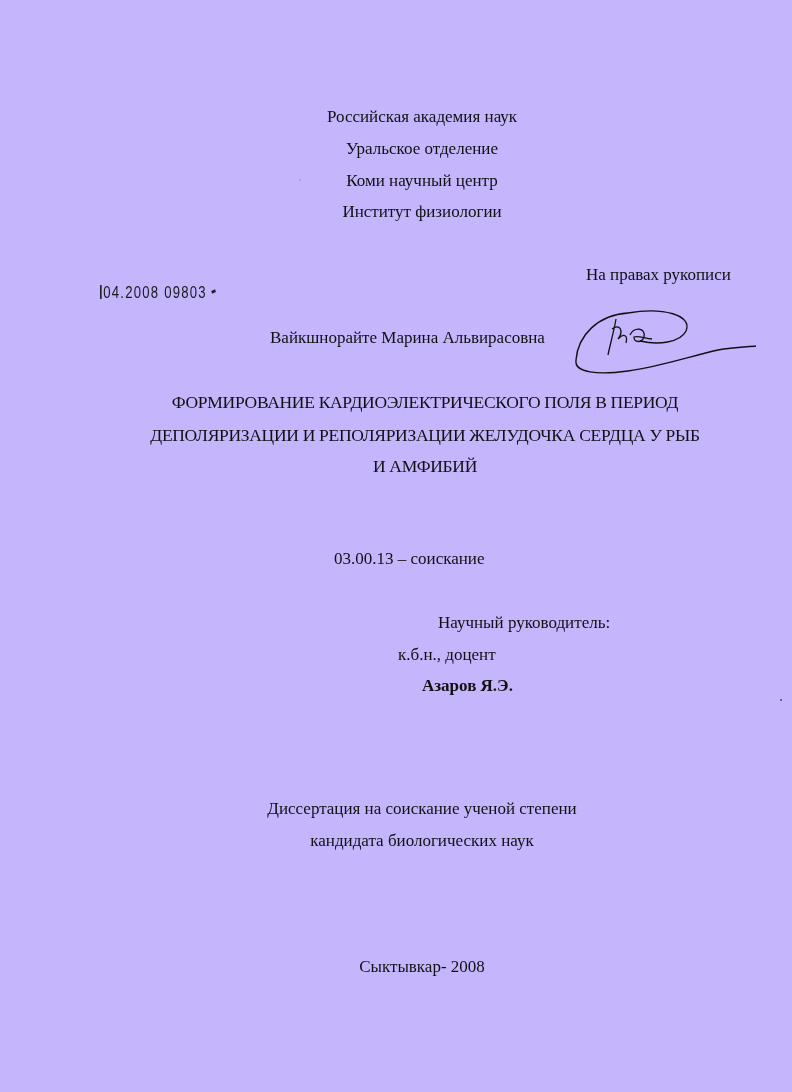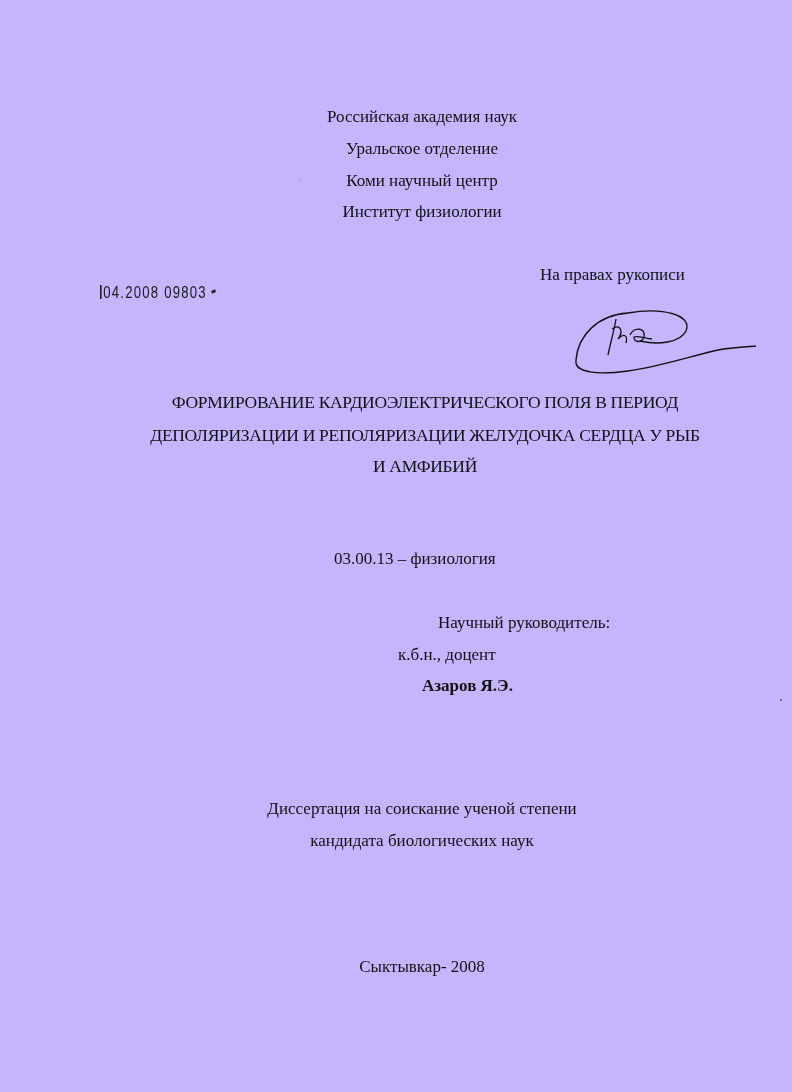--- a/index.html
+++ b/index.html
@@ -73,39 +73,40 @@
 </head>
 <body>
 
 <div class="page">
 
   <div class="line center" style="top:107px;">Российская академия наук</div>
   <div class="line center" style="top:139px;">Уральское отделение</div>
   <div class="line center" style="top:171px;">Коми научный центр</div>
   <div class="line center" style="top:202px;">Институт физиологии</div>
 
-  <div class="line" style="top:265px; left:540px;">На правах рукописи</div>
+  <div class="line" style="top:265px; left:586px;">На правах рукописи</div>
 
   <div class="stamp">
     <span style="display:inline-block;width:2px;height:14px;background:#222;margin-right:2px;vertical-align:-1px;"></span><span>04.2008 09803</span><span style="display:inline-block;width:5px;height:3px;background:#222;margin-left:6px;vertical-align:5px;transform:rotate(-20deg);"></span>
   </div>
 
+  <div class="line" style="top:328px; left:270px;">Вайкшнорайте Марина Альвирасовна</div>
 
   <svg class="signature" viewBox="0 0 190 80">
     <path d="M60 8 C 30 10, 10 30, 8 55 C 6 68, 30 70, 60 66 C 90 62, 120 52, 150 45 C 165 42, 178 42, 188 41" fill="none" stroke="#111" stroke-width="1.4"></path>
     <path d="M60 8 C 95 2, 125 10, 118 26 C 112 38, 90 40, 72 36" fill="none" stroke="#111" stroke-width="1.4"></path>
     <path d="M48 14 C 46 26, 42 40, 40 50 M44 24 C 52 18, 56 26, 50 34 C 56 28, 60 30, 58 38" fill="none" stroke="#111" stroke-width="1.3"></path>
     <path d="M62 30 C 66 22, 78 22, 76 32 C 74 38, 66 38, 66 32 C 70 30, 78 34, 84 34" fill="none" stroke="#111" stroke-width="1.3"></path>
   </svg>
 
   <div class="title-line" style="top:392px;">ФОРМИРОВАНИЕ КАРДИОЭЛЕКТРИЧЕСКОГО ПОЛЯ В ПЕРИОД</div>
   <div class="title-line" style="top:425px;">ДЕПОЛЯРИЗАЦИИ И РЕПОЛЯРИЗАЦИИ ЖЕЛУДОЧКА СЕРДЦА У РЫБ</div>
   <div class="title-line" style="top:456px;">И АМФИБИЙ</div>
 
-  <div class="line" style="top:549px; left:334px;">03.00.13 – физиология</div>
+  <div class="line" style="top:549px; left:334px;">03.00.13 – соискание</div>
 
   <div class="line" style="top:613px; left:438px;">Научный руководитель:</div>
   <div class="line" style="top:645px; left:398px;">к.б.н., доцент</div>
   <div class="line" style="top:676px; left:422px;font-weight:bold;">Азаров Я.Э.</div>
 
   <div class="line center" style="top:799px;">Диссертация на соискание ученой степени</div>
   <div class="line center" style="top:831px;">кандидата биологических наук</div>
 
   <div class="line center" style="top:957px;">Сыктывкар- 2008</div>
 

